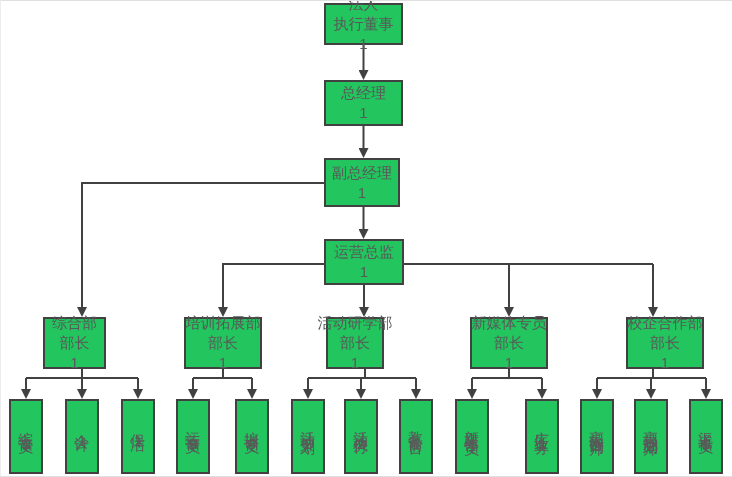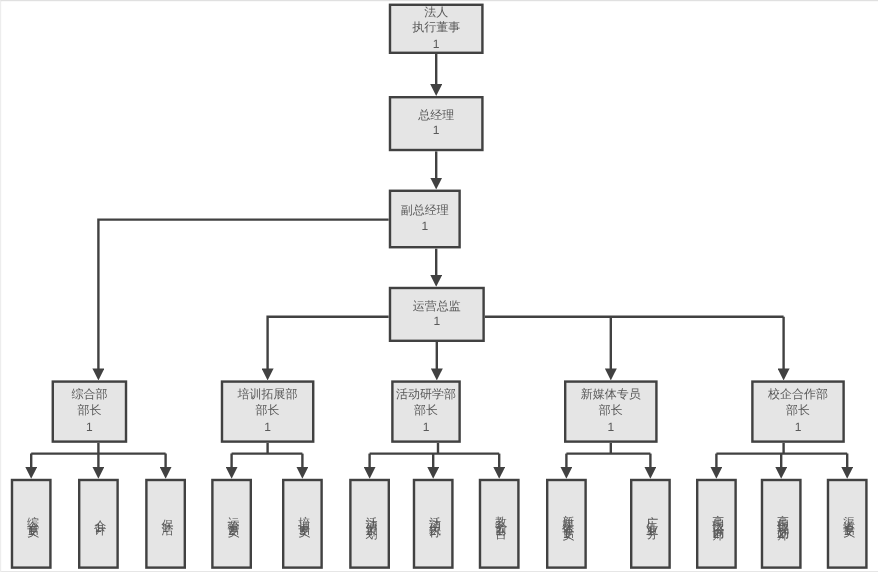--- a/index.html
+++ b/index.html
@@ -10,26 +10,26 @@
     border-top:1px solid #e0e0e0;
     border-left:1px solid #ededed;
     border-bottom:1px solid #e0e0e0;
     box-sizing:border-box;
     font-family:"Liberation Sans", sans-serif;
     overflow:hidden;
   }
   .connectors { position:absolute; left:0; top:0; width:732px; height:477px; }
   .node {
     position:absolute;
-    background:#e5e5e5;
+    background:#22c55e;
     border:2px solid #414141;
     box-sizing:border-box;
     display:flex; flex-direction:column;
     align-items:center; justify-content:center;
-    font-size:10px; color:#595959;
+    font-size:15px; color:#595959;
     line-height:1.32;
     text-align:center;
     cursor:default;
   }
   .node .line { white-space:nowrap; }
   .vnode .vlabel {
     writing-mode:vertical-lr;
     text-orientation:upright;
     letter-spacing:3px;
     line-height:1;
@@ -97,21 +97,21 @@
     <div class="line">法人</div>
     <div class="line">执行董事</div>
     <div class="line">1</div>
   </div>
 
   <div class="node" style="left:323px;top:79px;width:79px;height:46px">
     <div class="line">总经理</div>
     <div class="line">1</div>
   </div>
 
-  <div class="node" style="left:323px;top:157px;width:60px;height:49px">
+  <div class="node" style="left:323px;top:157px;width:76px;height:49px">
     <div class="line">副总经理</div>
     <div class="line">1</div>
   </div>
 
   <div class="node" style="left:323px;top:238px;width:80px;height:46px">
     <div class="line">运营总监</div>
     <div class="line">1</div>
   </div>
 
   <div class="node" style="left:42px;top:316px;width:63px;height:52px">

